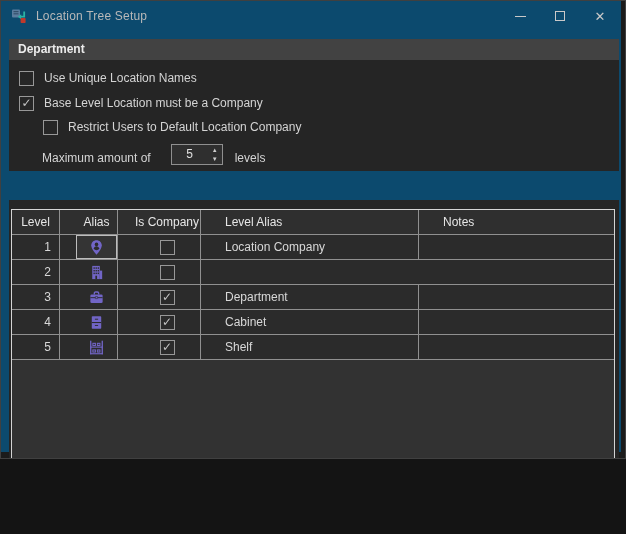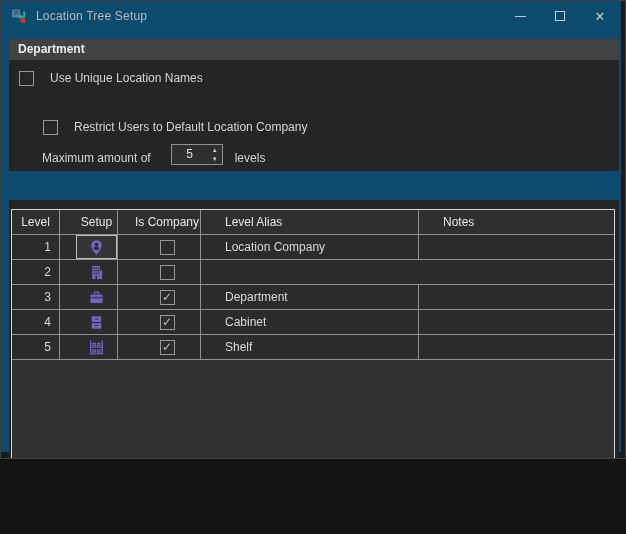--- a/index.html
+++ b/index.html
@@ -46,21 +46,21 @@
   #group-levels { top: 178px; height: 314px; }
   
   .check-row { position: absolute; display: flex; align-items: center; height: 18px; }
   .checkbox {
     width: 15px; height: 15px; flex: 0 0 auto;
     border: 1px solid #989898; background: #262626;
     display: flex; align-items: center; justify-content: center;
     color: #c4c4c4; font-size: 12px; line-height: 1;
   }
   .checkbox.checked::after { content: "\2713"; }
-  .check-label { margin-left: 16px; color: #d4d4d4; white-space: nowrap; }
+  .check-label { margin-left: 10px; color: #d4d4d4; white-space: nowrap; }
   #pref-row-0 { left: 10px; top: 9px; }
   #pref-row-1 { left: 10px; top: 34px; }
   #pref-row-2 { left: 34px; top: 58px; }
   .spin-row { position: absolute; left: 33px; top: 83px; display: flex; align-items: flex-end; height: 22px; }
   .spin-label-before { color: #d4d4d4; }
   .spinbox {
     margin-left: 20px;
     width: 52px; height: 21px;
     border: 1px solid #8f8f8f; background: #2f2f2f;
     display: flex; align-items: stretch;
@@ -155,20 +155,24 @@
     </div>
   </div>
 
   <div class="group" id="group-preferences">
     <div class="group-header">Department</div>
     <div class="group-body">
       <div class="check-row" id="pref-row-0">
         <span class="checkbox"></span>
         <span class="check-label">Use Unique Location Names</span>
       </div>
+      <div class="check-row" id="pref-row-1">
+        <span class="checkbox checked"></span>
+        <span class="check-label">Base Level Location must be a Company</span>
+      </div>
       <div class="check-row" id="pref-row-2">
         <span class="checkbox"></span>
         <span class="check-label">Restrict Users to Default Location Company</span>
       </div>
       <div class="spin-row">
         <span class="spin-label-before">Maximum amount of</span>
         <span class="spinbox">
           <span class="spin-value">5</span>
           <span class="spin-arrows">
             <span class="spin-up">▲</span>
@@ -178,21 +182,21 @@
         <span class="spin-label-after">levels</span>
       </div>
     </div>
   </div>
 
   <div class="group" id="group-levels">
     <div class="group-body">
       <div class="grid-table">
         <div class="trow thead">
           <div class="cell center">Level</div>
-          <div class="cell center">Setup</div>
+          <div class="cell center">Alias</div>
           <div class="cell center">Is Company</div>
           <div class="cell left">Level Alias</div>
           <div class="cell left">Notes</div>
         </div>
         <div id="table-body">
             <div class="trow">
     <div class="cell right c-level">
                 <span class="level-num">1</span>
               </div>
     <div class="cell center c-icon focused">

